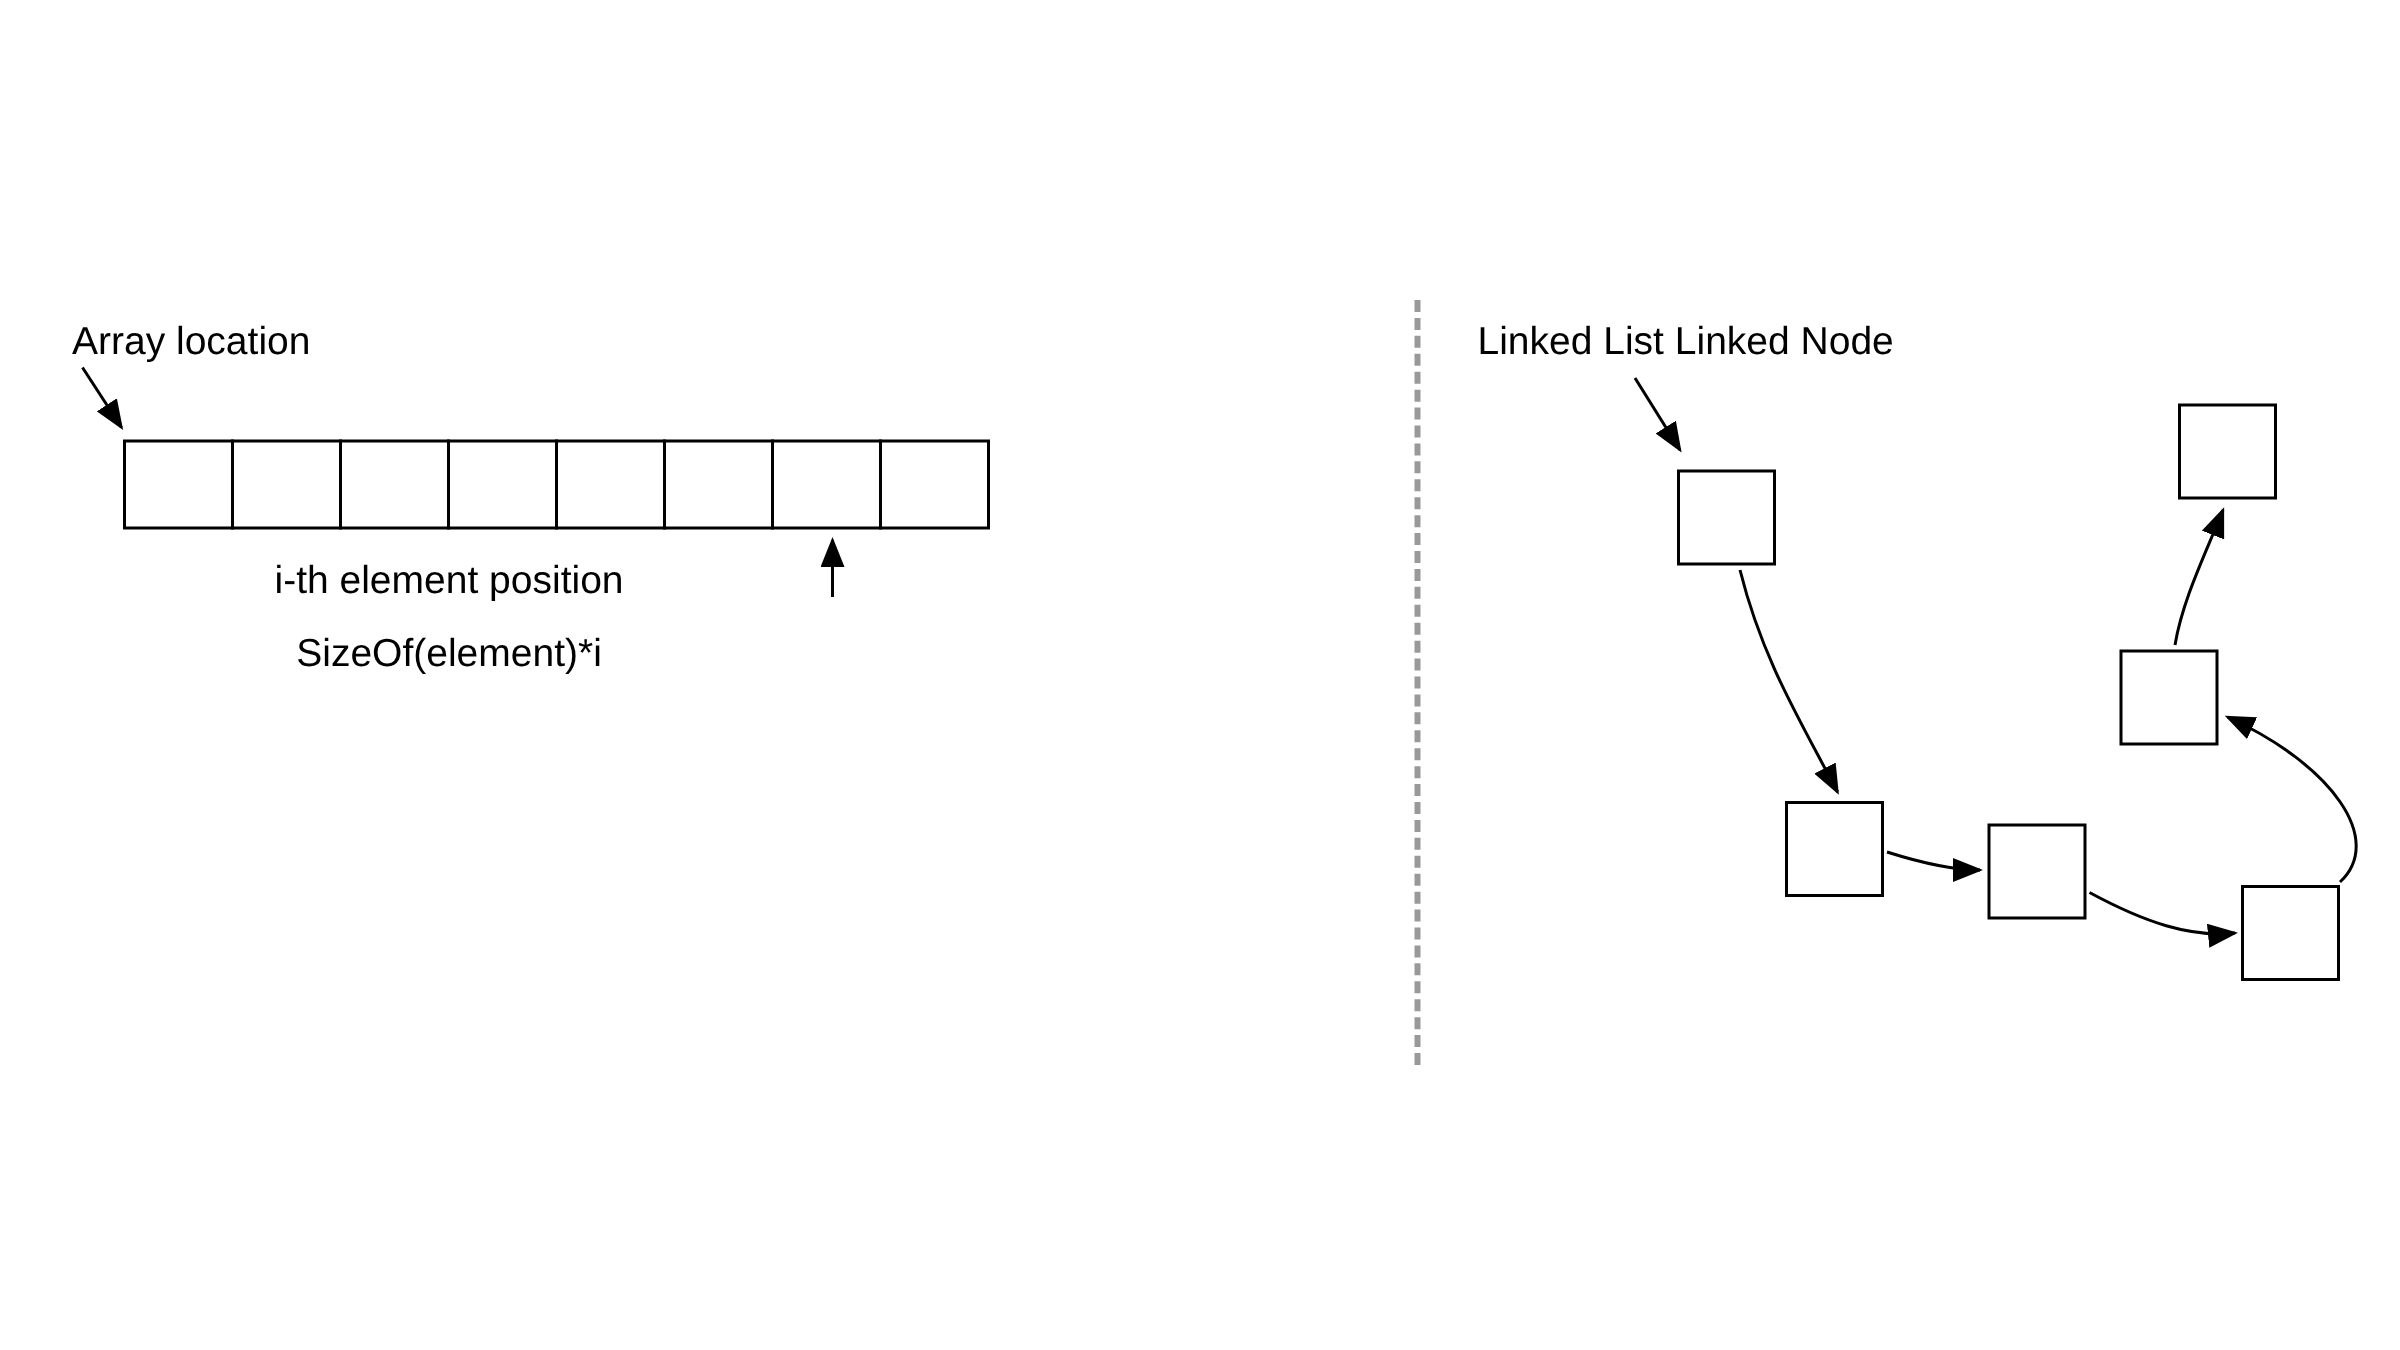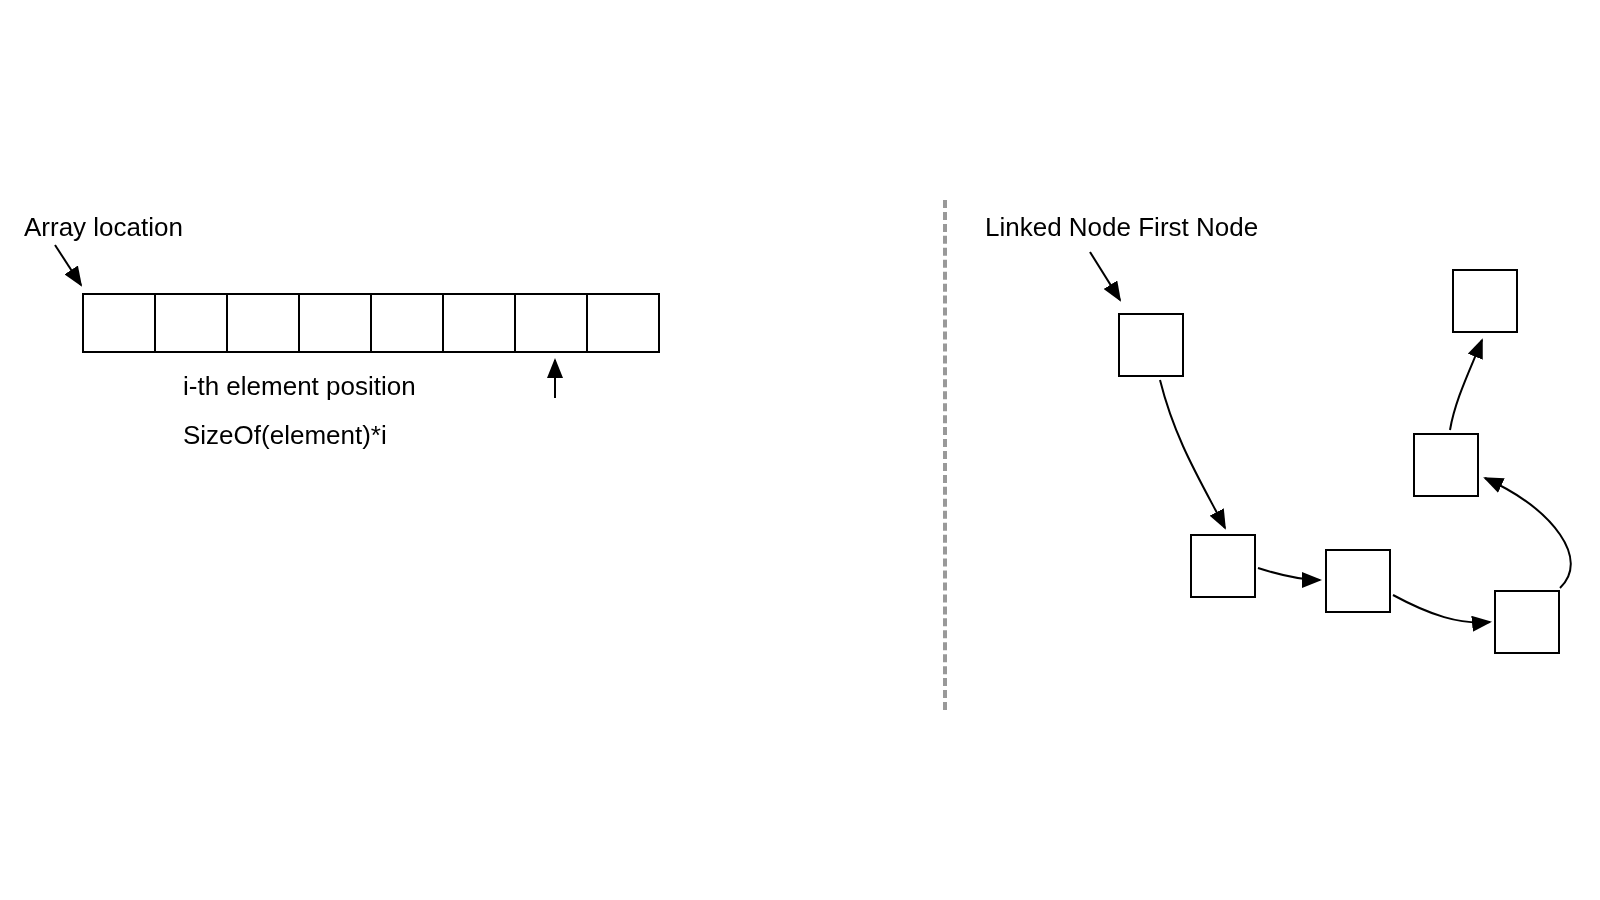--- a/index.html
+++ b/index.html
@@ -37,20 +37,21 @@
       margin-left: -2px;
     }
     .array-cell:first-child {
       margin-left: 0;
     }
     .formula-text {
       position: absolute;
       font-size: 26px;
       color: #000;
       line-height: 1.9;
+      text-align: center;
     }
     .divider {
       position: absolute;
       border-left: 4px dashed #999;
       height: 510px;
     }
     .node {
       position: absolute;
       width: 66px;
       height: 64px;
@@ -64,41 +65,41 @@
       width: 1600px;
       height: 900px;
       pointer-events: none;
     }
   </style>
 </head>
 <body>
 
 <div class="diagram-container">
 
-  <div class="label" style="left:24px; top:212px;">Array location</div>
+  <div class="label" style="left:48px; top:212px;">Array location</div>
 
   <div class="array-cells" id="array-cells" style="left:82px; top:293px;">
       <div class="array-cell"></div>
       <div class="array-cell"></div>
       <div class="array-cell"></div>
       <div class="array-cell"></div>
       <div class="array-cell"></div>
       <div class="array-cell"></div>
       <div class="array-cell"></div>
       <div class="array-cell"></div>
     </div>
 
   <div class="formula-text" style="left:183px; top:362px;">
     <div>i-th element position</div>
     <div>SizeOf(element)*i</div>
   </div>
 
   <div class="divider" style="left:943px; top:200px;"></div>
 
-  <div class="label" style="left:985px; top:212px;">Linked Node First Node</div>
+  <div class="label" style="left:985px; top:212px;">Linked List Linked Node</div>
 
   <div class="node" style="left:1118px; top:313px;"></div>
   <div class="node" style="left:1190px; top:534px;"></div>
   <div class="node" style="left:1325px; top:549px;"></div>
   <div class="node" style="left:1494px; top:590px;"></div>
   <div class="node" style="left:1413px; top:433px;"></div>
   <div class="node" style="left:1452px; top:269px;"></div>
 
   <svg class="overlay">
     <defs>

